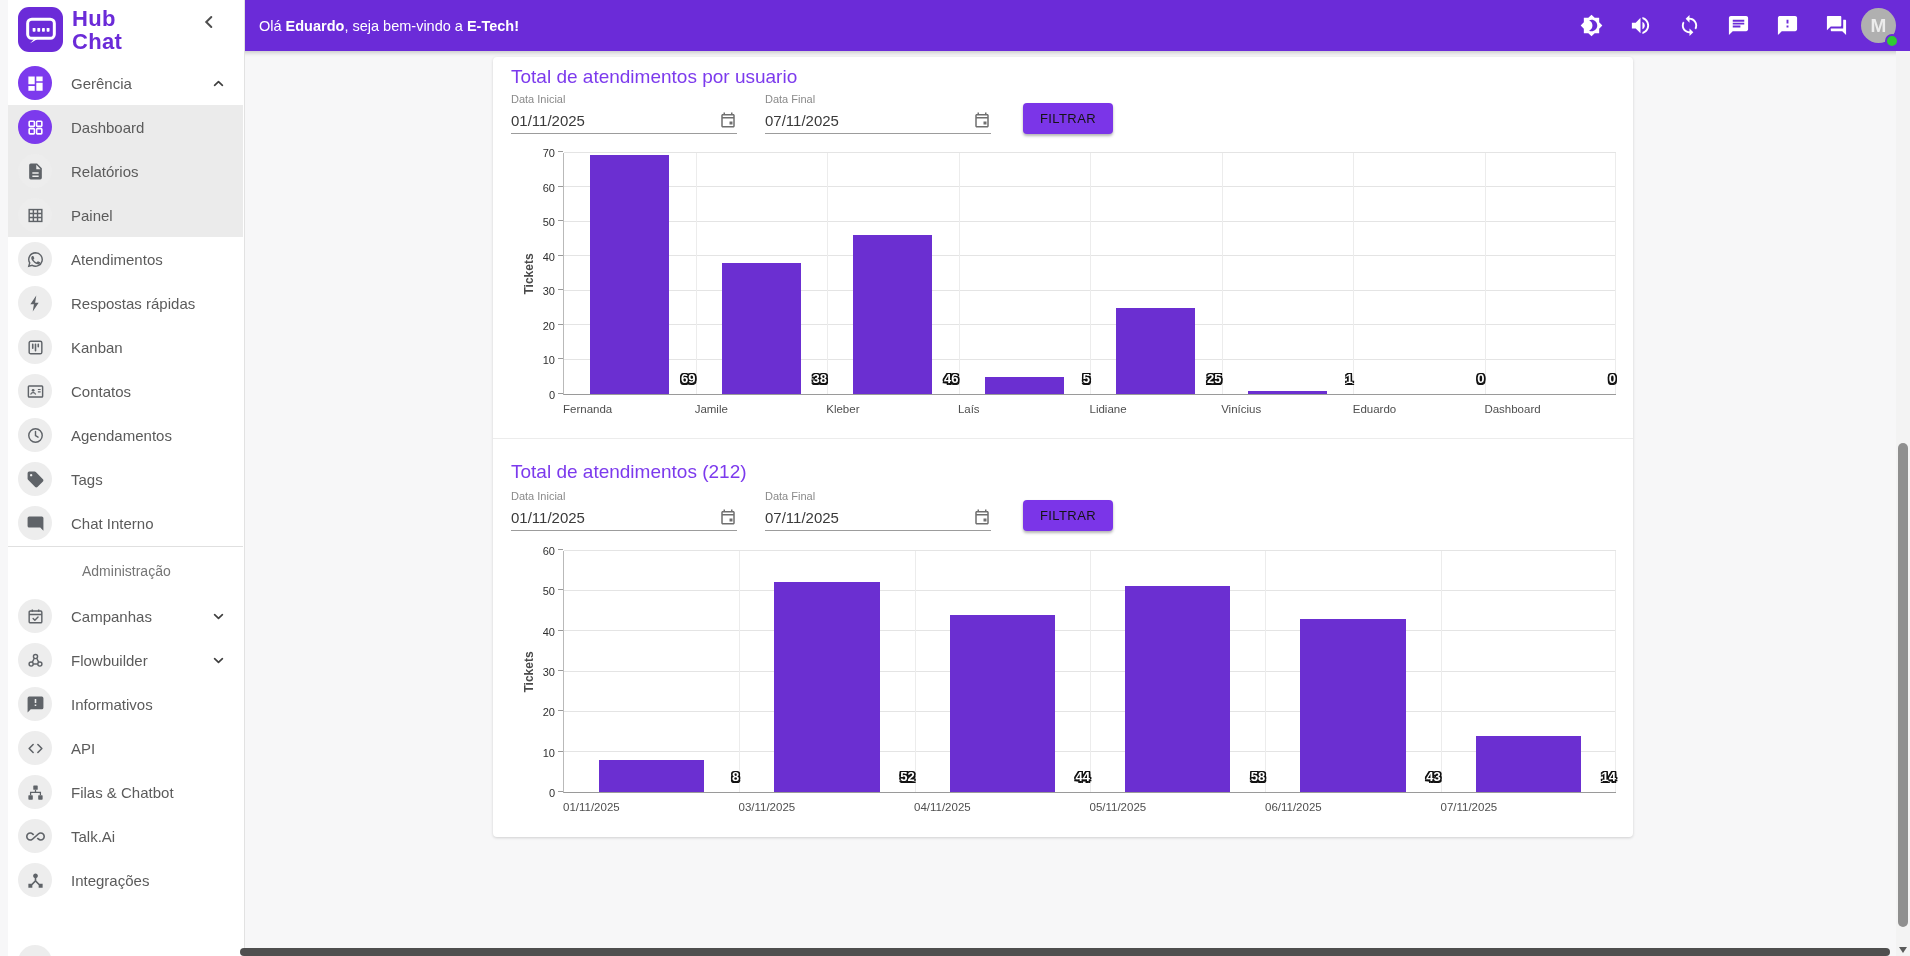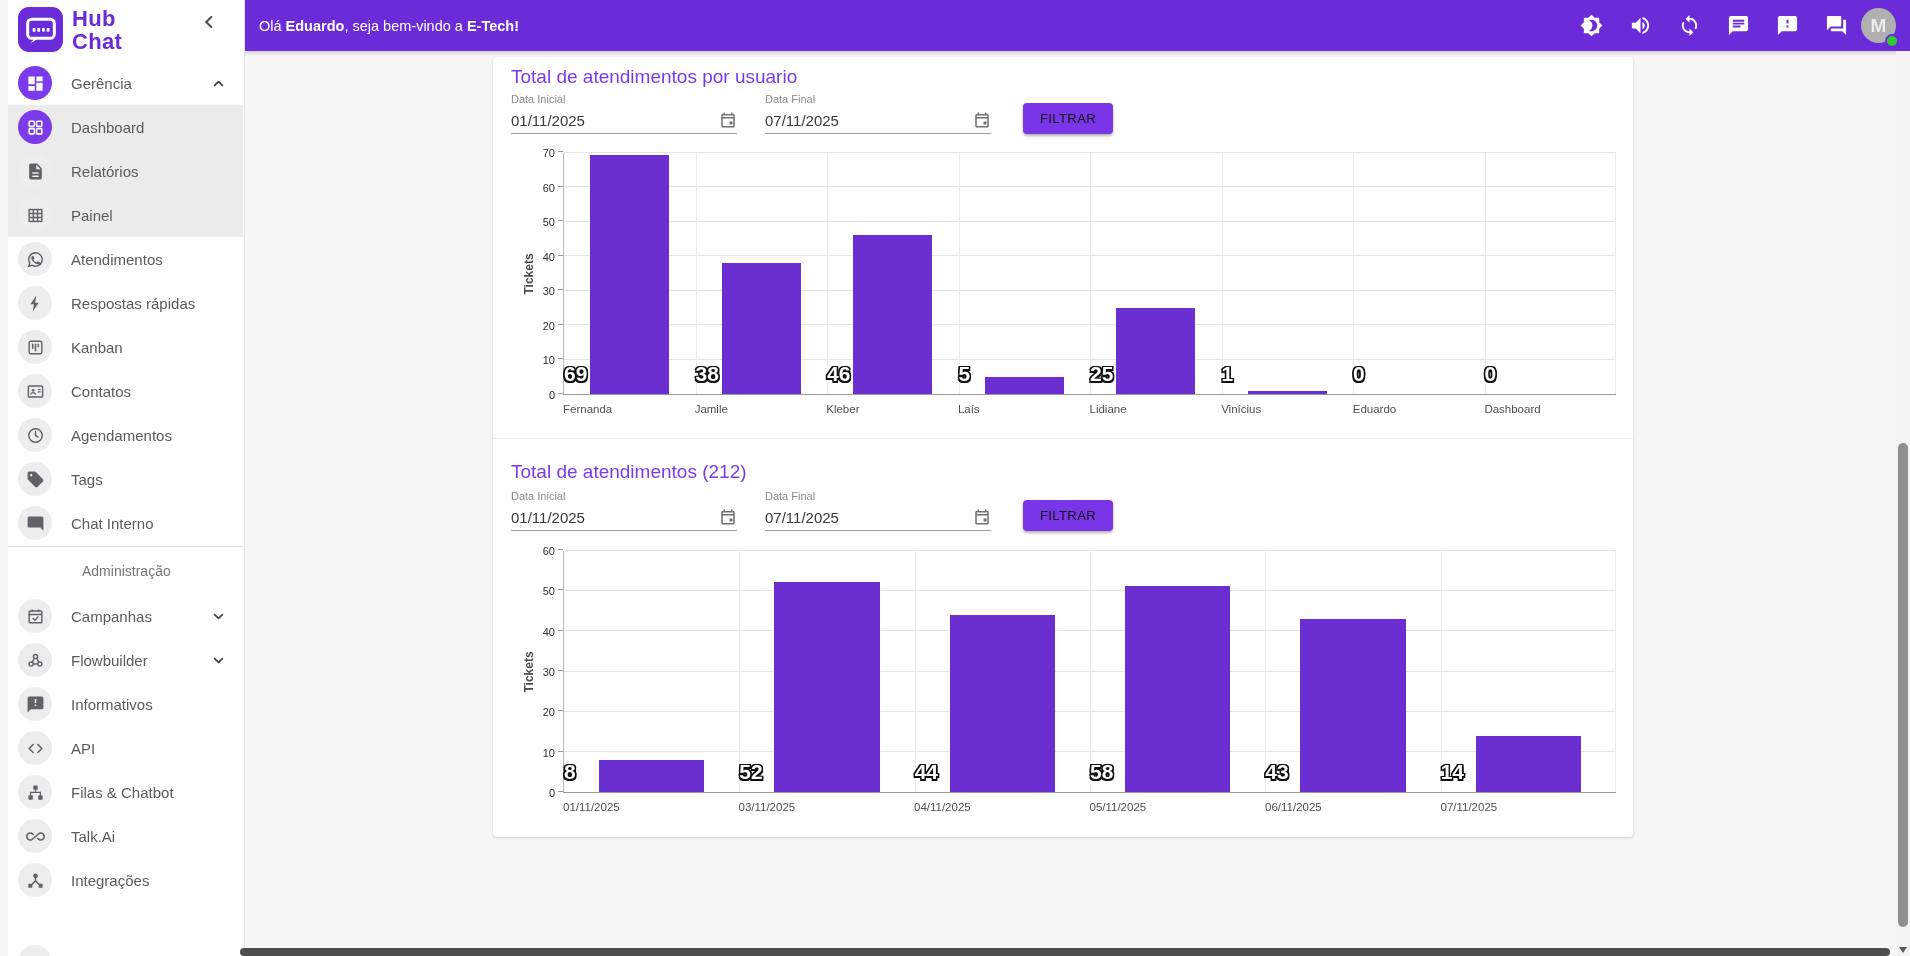--- a/index.html
+++ b/index.html
@@ -55,21 +55,21 @@
   .chart{position:absolute;left:0;width:1140px;height:278px}
   #chart-0{top:88px}
   #chart-1{top:486px}
   .plot{position:absolute;left:70px;top:8px;width:1053px;height:242px;border-left:1px solid #b9b9b9;border-bottom:1px solid #9a9a9a;box-sizing:border-box}
   .ylabel{position:absolute;left:36px;top:129px;transform:translate(-50%,-50%) rotate(-90deg);font-size:12px;font-weight:bold;color:#4a4a4a}
   .ytick{position:absolute;left:8px;width:54px;text-align:right;font-size:11px;color:#2f2f2f;transform:translateY(-50%)}
   .hgrid{position:absolute;left:0;right:0;height:1px;background:#e4e4e4}
   .vgrid{position:absolute;top:0;bottom:0;width:1px;background:#ececec}
   .ymark{position:absolute;left:-6px;width:5px;height:1px;background:#9a9a9a}
   .bar{position:absolute;bottom:0}
-  .vlabel{position:absolute;bottom:8px;text-align:left;font-size:21px;font-weight:bold;color:#fff;
+  .vlabel{position:absolute;bottom:8px;text-align:right;font-size:13px;font-weight:bold;color:#fff;
     text-shadow:-1.5px -1.5px 0 #111,1.5px -1.5px 0 #111,-1.5px 1.5px 0 #111,1.5px 1.5px 0 #111,0 -1.5px 0 #111,0 1.5px 0 #111,-1.5px 0 0 #111,1.5px 0 0 #111}
   .cats{position:absolute;left:70px;top:258px;width:1053px;display:flex}
   .cat{flex:1;text-align:left;font-size:11.5px;color:#4f4f4f}
   
   .vscroll{position:absolute;right:0;top:51px;width:14px;height:905px;background:#f3f3f3;z-index:6}
   .vthumb{position:absolute;left:2px;width:10px;border-radius:5px;background:#8f8f8f;top:392px;height:484px;cursor:pointer}
   .varrow{position:absolute;left:3px;bottom:3px;width:0;height:0;border-left:4px solid transparent;border-right:4px solid transparent;border-top:6px solid #5a5a5a}
   .hscroll{position:absolute;left:240px;bottom:0;height:8px;width:1650px;background:#4f4f4f;border-radius:4px;z-index:6;cursor:pointer}
 </style>
 </head>

